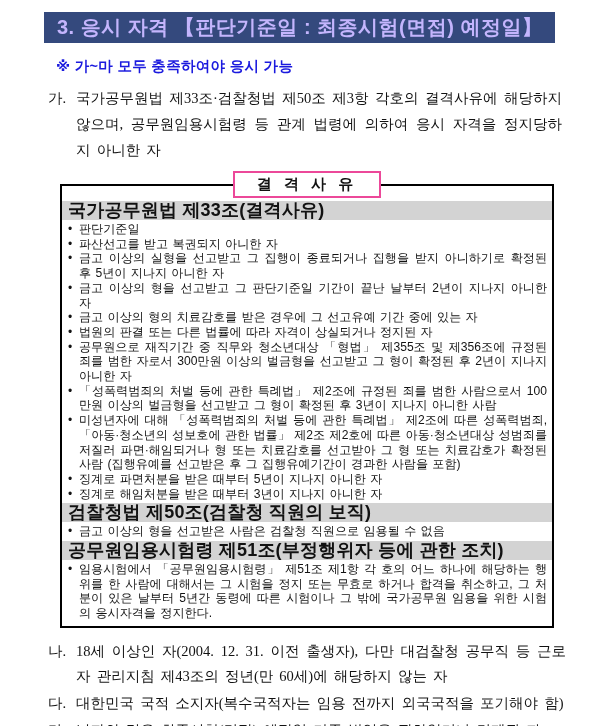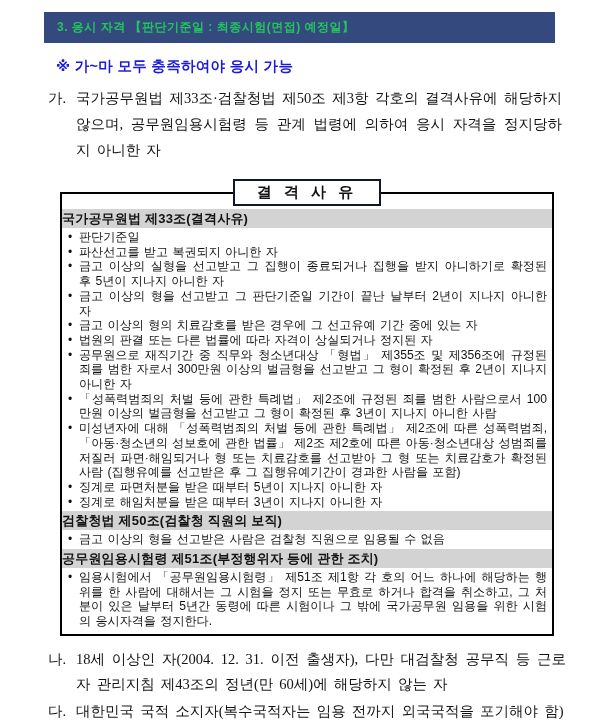--- a/index.html
+++ b/index.html
@@ -7,22 +7,22 @@
     width:600px; height:726px; overflow:hidden;
     background:#ffffff; color:#121212;
     font-family:"Liberation Serif","DejaVu Serif",serif;
   }
   .page { position:relative; width:600px; height:726px; }
 
   
   .header-bar {
     margin:12px 45px 12px 44px; height:31px;
     background:var(--header-bg,#34497D);
-    color:#22c55e; font-family:"Liberation Sans","DejaVu Sans",sans-serif;
-    font-weight:bold; font-size:12px; line-height:31px;
+    color:#c4b5fd; font-family:"Liberation Sans","DejaVu Sans",sans-serif;
+    font-weight:bold; font-size:20px; line-height:31px;
     padding-left:13px; letter-spacing:0.5px;
     box-sizing:border-box;
   }
 
   
   .note {
     margin:14px 0 0 56px;
     color:var(--note-blue,#1B1ADE);
     font-family:"Liberation Sans","DejaVu Sans",sans-serif;
     font-weight:bold; font-size:14.5px; letter-spacing:0.3px;
@@ -35,30 +35,30 @@
   .item-ga { margin:9px 38px 0 48px; line-height:26px; }
   .items-below { margin:11px 34px 0 48px; }
   .items-below .item { line-height:25px; margin-bottom:2px; }
 
   
   .disq-wrap {
     margin:5px 0 0 60px; width:494px;
     font-family:"Liberation Sans","DejaVu Sans",sans-serif;
   }
   .disq-title {
-    width:max-content; margin:16px auto -14px auto;
+    width:max-content; margin:8px auto -14px auto;
     position:relative; z-index:2;
-    background:#ffffff; border:2px solid #0f172a;
+    background:#ffffff; border:2px solid #ec4899;
     padding:2px 22px; font-weight:bold; font-size:15px; letter-spacing:4px;
   }
   .disq-box { border:2px solid #000; padding:15px 0 3px 0; box-sizing:border-box; }
   .sec-heading {
     background:var(--heading-bg,#D3D3D3);
-    font-weight:bold; font-size:13px; line-height:17px;
-    padding:1px 0; letter-spacing:0.2px;
+    font-weight:bold; font-size:18px; line-height:17px;
+    padding:1px 6px; letter-spacing:0.2px;
   }
   ul.bullets { list-style:none; margin:0; padding:2px 5px 2px 6px; }
   li.bullet { display:flex; font-size:12.1px; line-height:14.7px; }
   .bullet-dot { flex:none; width:11px; }
   .bullet-text { flex:1; text-align:justify; word-spacing:1px; }
 </style>
 </head>
 <body>
 
 <div class="page">

